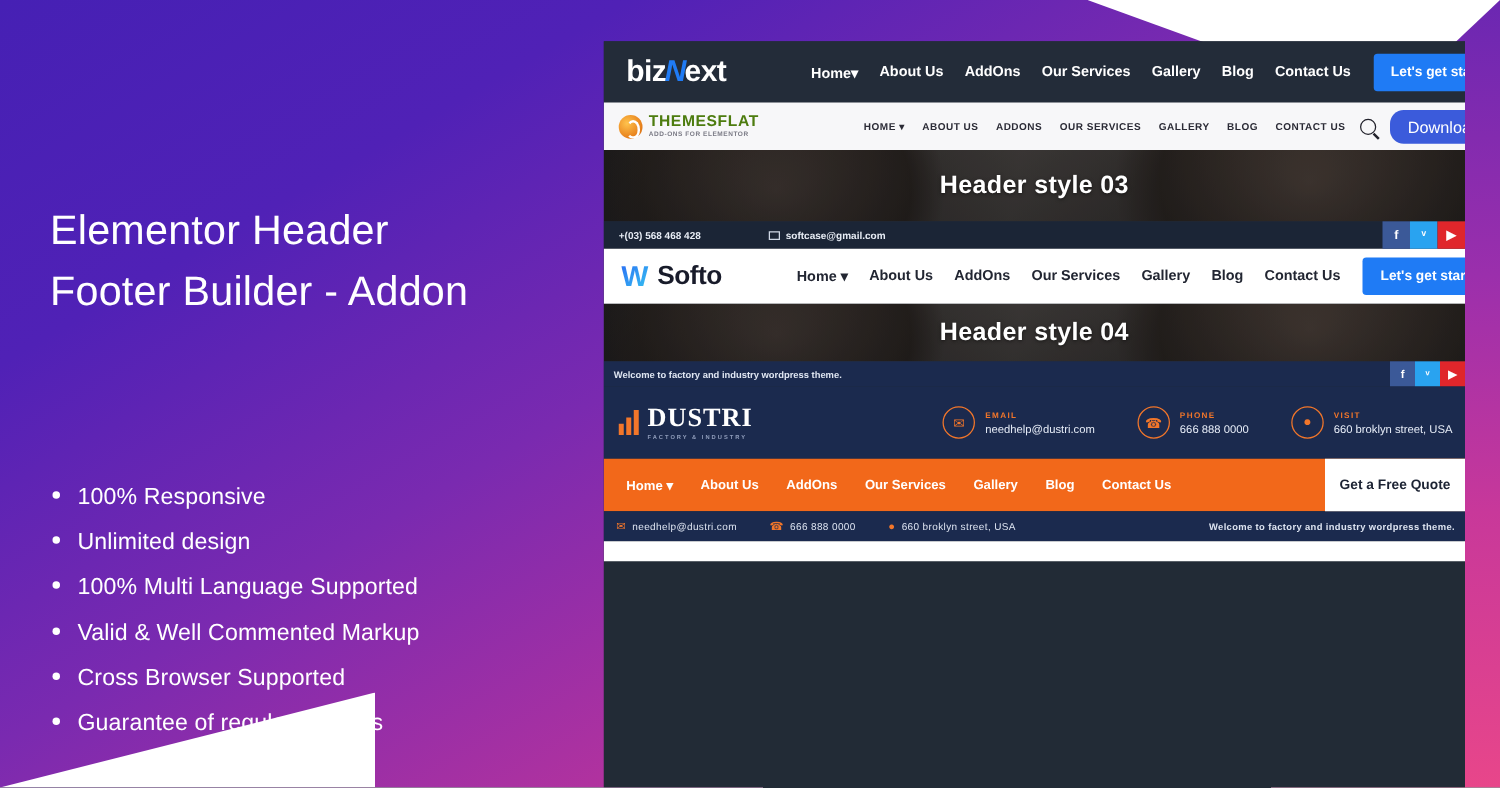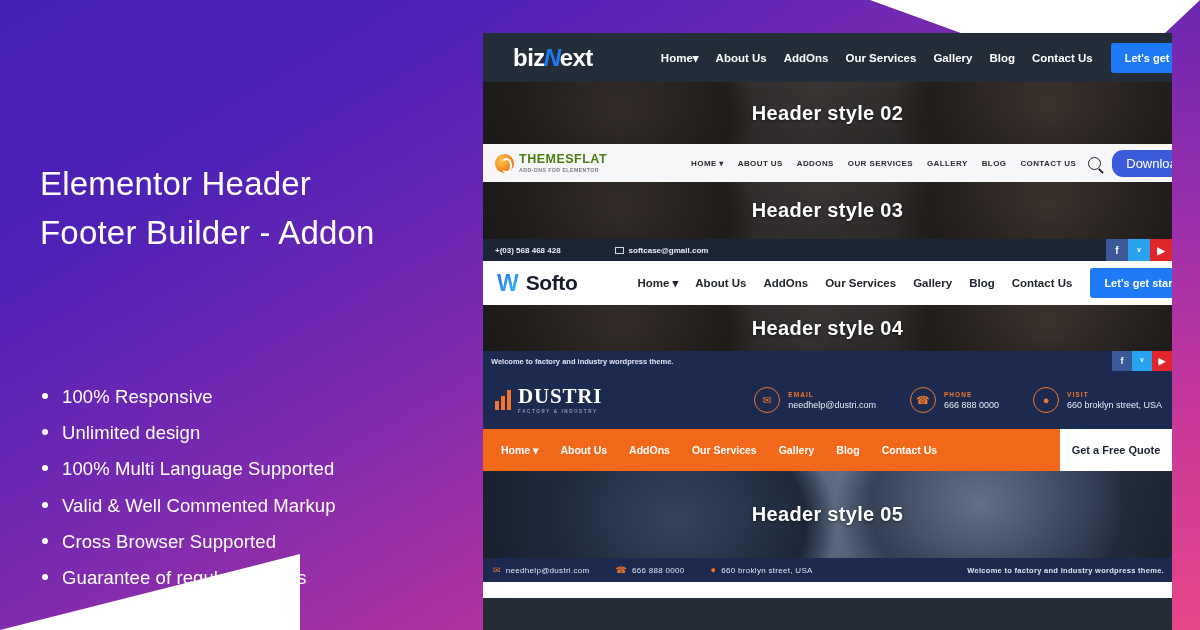--- a/index.html
+++ b/index.html
@@ -73,21 +73,21 @@
     overflow:hidden; z-index:6;
     background:#222b36;
     font-family:"Liberation Sans", sans-serif;
   }
   .navlinks { display:flex; align-items:center; gap:18px; }
   .navlinks span { white-space:nowrap; }
 
   
   #nav-biznext {
     height:49px; background:#232c39; display:flex; align-items:center;
-    padding:0 0 0 30px;
+    padding:0 0 0 18px;
   }
   #biznext-logo { font-size:24px; font-weight:700; color:#ffffff; letter-spacing:-.5px; display:flex; align-items:center; }
   #biznext-logo .nmark { color:#1f7bf5; font-style:italic; font-weight:800; margin:0 -1px; }
   #nav-biznext .navlinks { margin-left:68px; gap:17px; font-size:11.5px; font-weight:700; color:#ffffff; }
   #btn-lets-started {
     margin-left:18px; background:#1f7bf5; color:#fff;
     font-size:11px; font-weight:600; padding:9px 14px; border-radius:3px;
     white-space:nowrap;
   }
 
@@ -260,24 +260,20 @@
       <span>About Us</span>
       <span>AddOns</span>
       <span>Our Services</span>
       <span>Gallery</span>
       <span>Blog</span>
       <span>Contact Us</span>
     </div>
     <div id="btn-lets-started">Let's get started</div>
   </div>
 
-  <div class="photoband" style="height:62px">
-    <div class="photo-portrait"></div>
-    <div class="label">Header style 02</div>
-  </div>
 
   <div id="nav-themesflat">
     <div id="tf-logo">
       <div id="tf-mark"></div>
       <div>
         <div id="tf-name">THEMESFLAT</div>
         <div id="tf-tag">ADD-ONS FOR ELEMENTOR</div>
       </div>
     </div>
     <div class="navlinks">
@@ -382,24 +378,20 @@
       <span>About Us</span>
       <span>AddOns</span>
       <span>Our Services</span>
       <span>Gallery</span>
       <span>Blog</span>
       <span>Contact Us</span>
     </div>
     <div id="btn-free-quote">Get a Free Quote</div>
   </div>
 
-  <div class="photoband" style="height:87px">
-    <div class="photo-business"></div>
-    <div class="label">Header style 05</div>
-  </div>
 
   <div id="bottombar">
     <span class="bb-item">
       <span class="bb-ic">✉</span>
       <span>needhelp@dustri.com</span>
     </span>
     <span class="bb-item">
       <span class="bb-ic">☎</span>
       <span>666 888 0000</span>
     </span>

